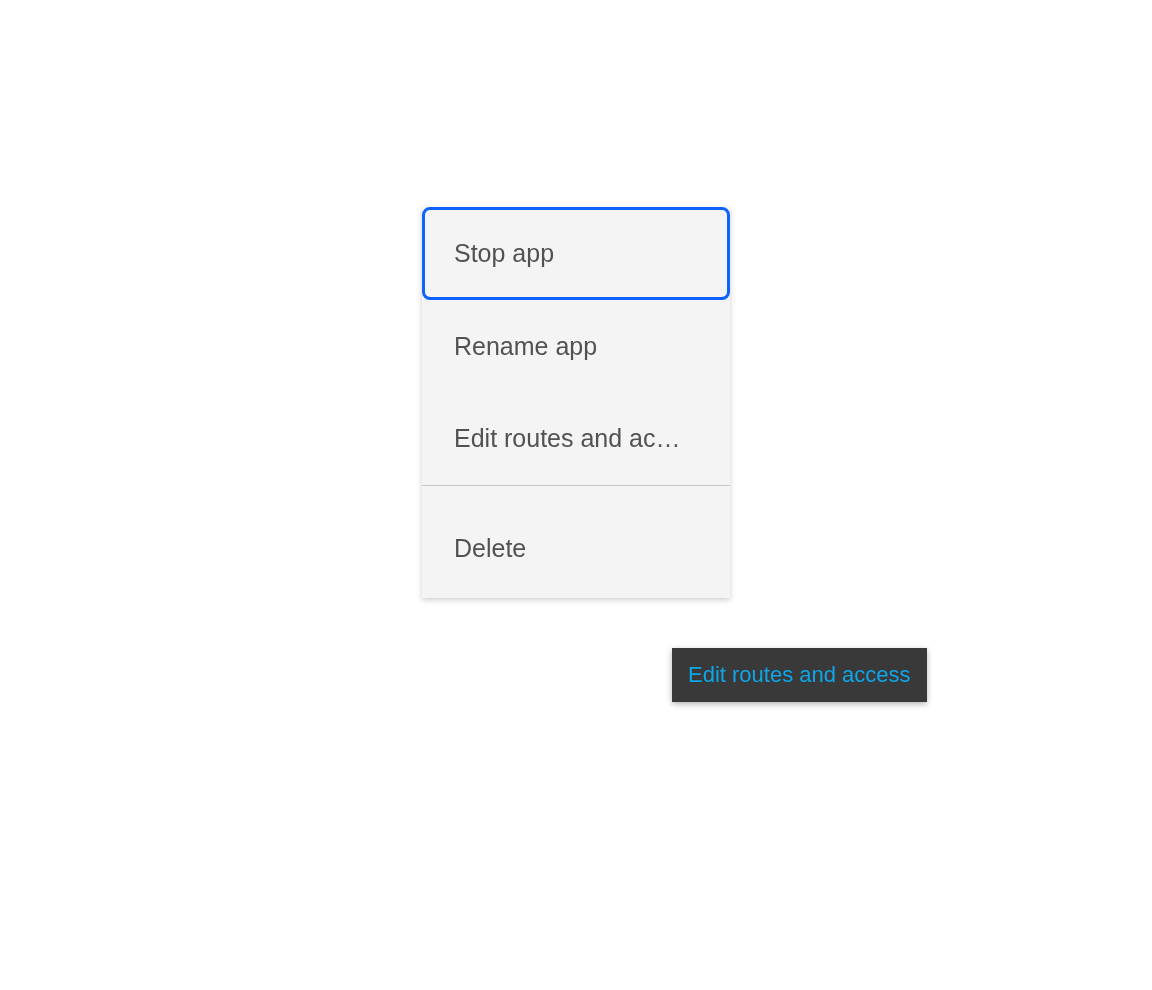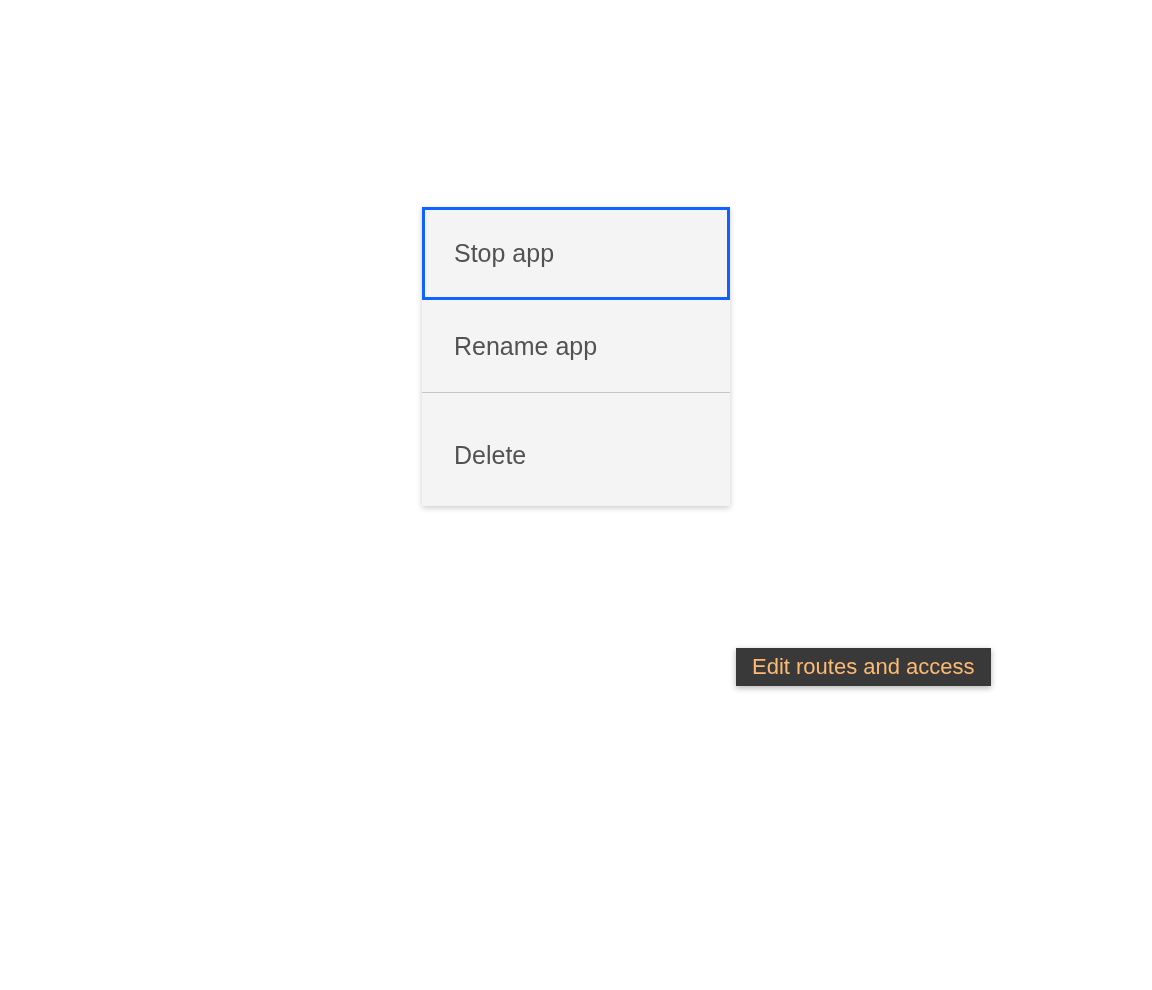--- a/index.html
+++ b/index.html
@@ -32,46 +32,48 @@
       cursor: pointer;
       white-space: nowrap;
       overflow: hidden;
       text-overflow: ellipsis;
       line-height: 1.3;
     }
 
     .menu-item.focused {
       outline: 3px solid #0f62fe;
       outline-offset: -3px;
+      border-radius: 8px;
     }
 
     .menu-item.delete {
       border-top: 1px solid #c6c6c6;
       padding-top: 46px;
       padding-bottom: 34px;
     }
 
     .menu-item.clone {
       padding-top: 38px;
     }
 
     .tooltip {
       position: absolute;
-      left: 736px;
+      left: 672px;
       top: 648px;
       background: #393939;
-      color: #fdba74;
-      padding: 6px 16px;
+      color: #0ea5e9;
+      padding: 14px 16px;
       font-size: 22px;
       white-space: nowrap;
       box-shadow: 0 2px 6px rgba(0, 0, 0, 0.3);
     }
   </style>
 </head>
 <body>
 
 <div class="menu-container">
   <div class="menu-item focused">Stop app</div>
   <div class="menu-item">Rename app</div>
+  <div class="menu-item">Edit routes and ac…</div>
   <div class="menu-item delete">Delete</div>
 </div>
 
 <div class="tooltip">Edit routes and access</div>
 
 </body></html>

